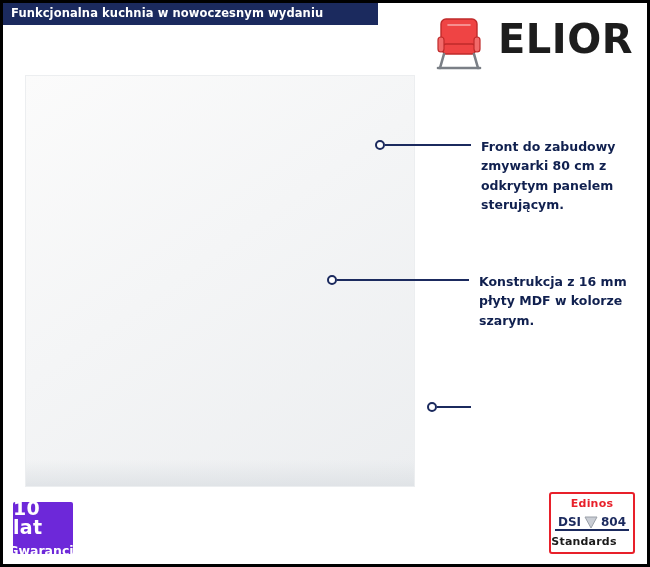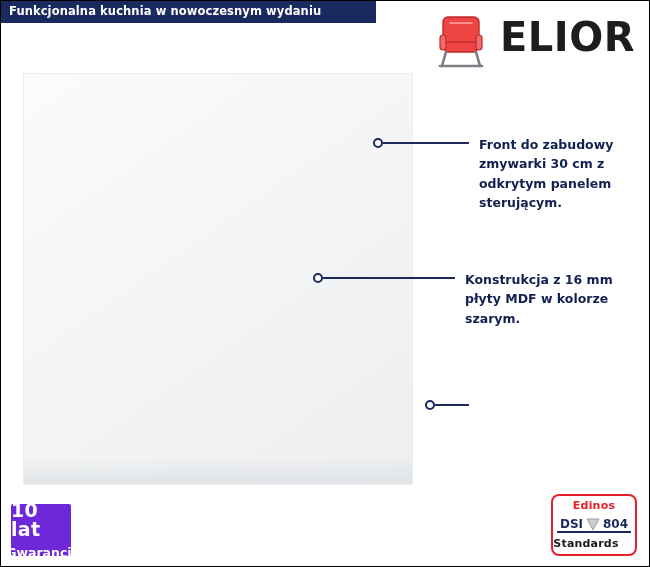--- a/index.html
+++ b/index.html
@@ -9,21 +9,21 @@
   body {
     font-family: "DejaVu Sans", "Liberation Sans", sans-serif;
     background: #ffffff;
   }
   .canvas {
     position: relative;
     width: 650px;
     height: 567px;
     background: #ffffff;
     overflow: hidden;
-    border: 1px solid #000000;
+    border: 3px solid #000000;
     box-sizing: border-box;
   }
 
   
   .header-bar {
     position: absolute;
     left: 0;
     top: 0;
     width: 375px;
     height: 22px;
@@ -109,21 +109,21 @@
     color: #10204f;
     font-size: 12.5px;
     font-weight: bold;
     line-height: 1.55;
     margin-left: 10px;
     max-width: 175px;
   }
 
   #callout-0 { left: 372px; top: 134px; }
   #callout-0 .callout-line { width: 86px; }
-  #callout-1 { left: 312px; top: 269px; }
+  #callout-1 { left: 324px; top: 269px; }
   #callout-1 .callout-line { width: 132px; }
   #callout-2 { left: 424px; top: 396px; }
   #callout-2 .callout-line { width: 34px; }
 
   
   .warranty {
     position: absolute;
     left: 10px;
     bottom: 10px;
     width: 60px;
@@ -150,21 +150,21 @@
 
   
   .certificate {
     position: absolute;
     right: 12px;
     bottom: 10px;
     width: 86px;
     height: 62px;
     background: #ffffff;
     border: 2px solid #e8202a;
-    border-radius: 8px;
+    border-radius: 3px;
     box-sizing: border-box;
     overflow: hidden;
   }
   .cert-brand {
     position: absolute;
     left: 0; right: 0;
     top: 3px;
     text-align: center;
     color: #e8202a;
     font-size: 11px;
@@ -231,21 +231,21 @@
       </svg>
     </div>
     <div class="brand-name">ELIOR</div>
   </div>
 
   <div class="product-panel"></div>
 
   <div class="callout" id="callout-0">
     <span class="callout-dot"></span>
     <span class="callout-line"></span>
-    <span class="callout-text">Front do zabudowy zmywarki 30 cm z odkrytym panelem sterującym.</span>
+    <span class="callout-text">Front do zabudowy zmywarki 80 cm z odkrytym panelem sterującym.</span>
   </div>
 
   <div class="callout" id="callout-1">
     <span class="callout-dot"></span>
     <span class="callout-line"></span>
     <span class="callout-text">Konstrukcja z 16 mm płyty MDF w kolorze szarym.</span>
   </div>
 
   <div class="callout" id="callout-2">
     <span class="callout-dot"></span>

